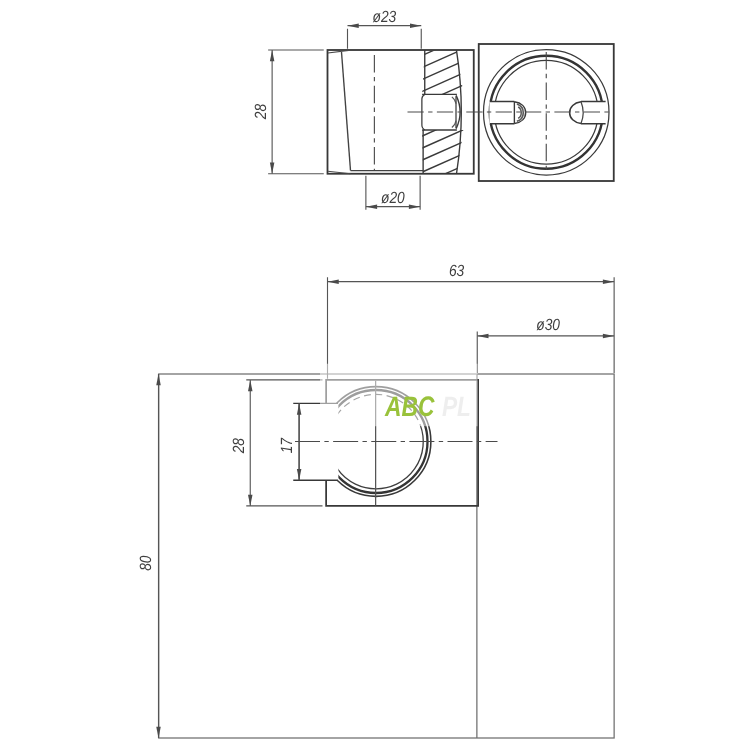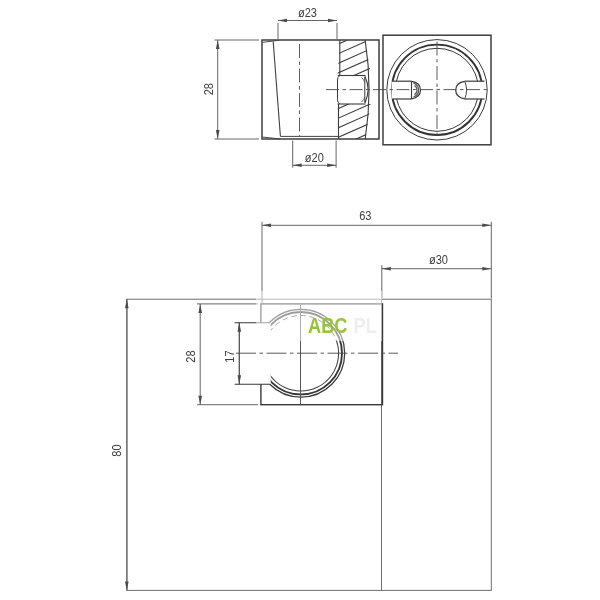--- a/index.html
+++ b/index.html
@@ -1,16 +1,16 @@
 <!DOCTYPE html>
 <html><head>
 <meta charset="utf-8">
 <style>
   html,body{margin:0;padding:0;background:#ffffff;}
-  #page{width:600px;height:600px;position:relative;background:#ffffff;}
+  #page{width:600px;height:600px;position:relative;background:#ffffff;font-style:italic;}
   text{font-family:"Liberation Sans",sans-serif;fill:#3f3f3f;}
 </style>
 </head>
 <body>
 <div id="page">
 <svg width="600" height="600" viewBox="0 0 600 600" xmlns="http://www.w3.org/2000/svg">
 <defs>
   <clipPath id="hatchUp">
     <polygon points="339.8,40.3 365.2,40.3 370.9,75.5 337.7,75.5"></polygon>
   </clipPath>

